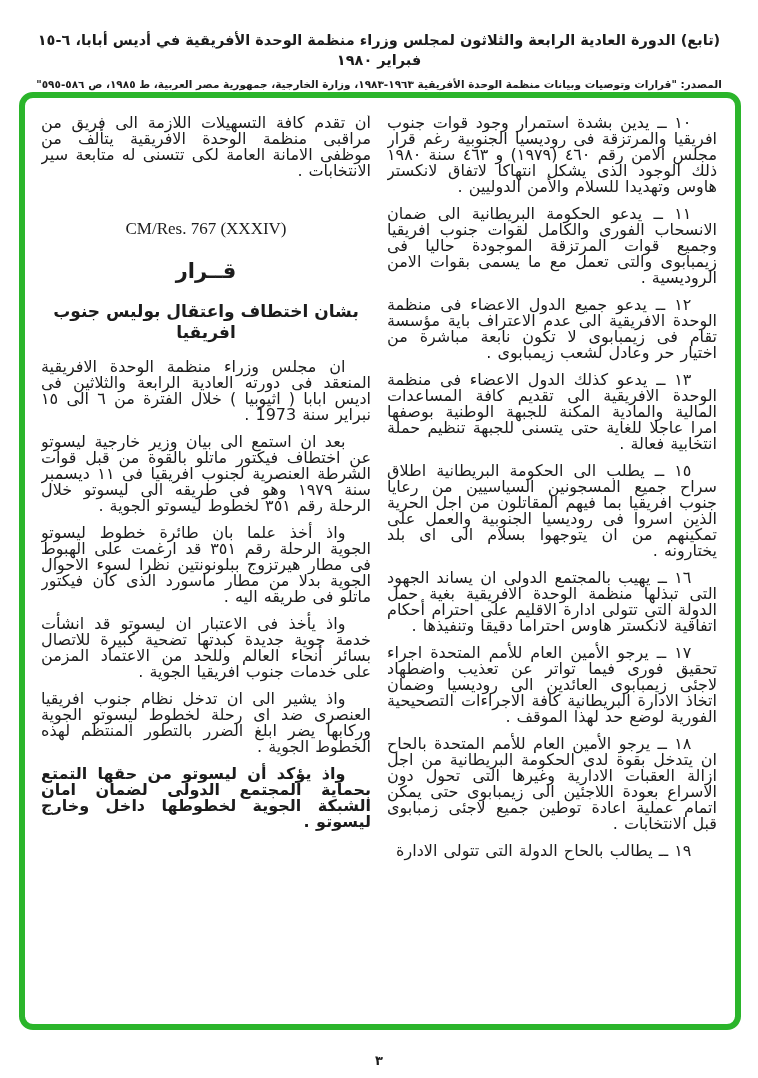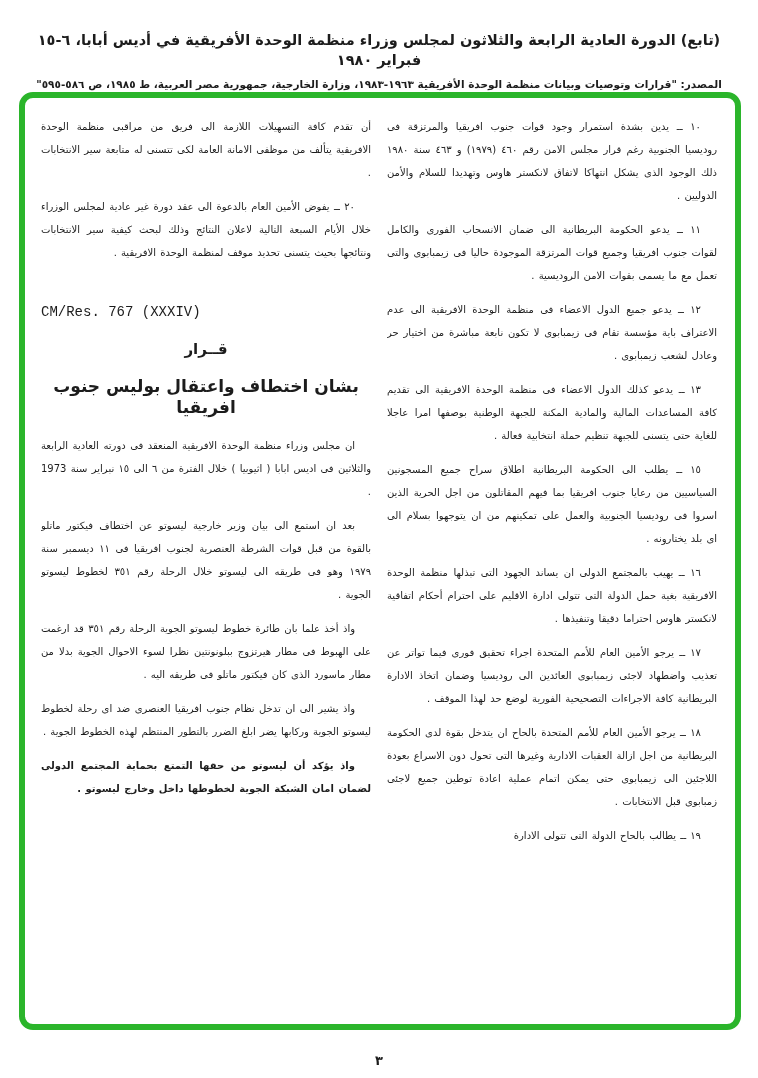--- a/index.html
+++ b/index.html
@@ -46,40 +46,40 @@
   }
   .col {
     flex: 1 1 0;
     direction: rtl;
     overflow: hidden;
   }
   .para {
     direction: rtl;
     text-align: justify;
     text-align-last: right;
-    font-size: 10px;
-    line-height: 23px;
+    font-size: 16px;
+    line-height: 16px;
     margin: 0 0 11px 0;
     text-indent: 1.6em;
     word-spacing: 1px;
   }
   .no-indent { text-indent: 0; }
   .bold { font-weight: bold; }
   .res-ref {
     direction: ltr;
-    text-align: left;
-    font-family: Liberation Mono, monospace;
-    font-size: 14px;
+    text-align: center;
+    font-family: Liberation Serif, serif;
+    font-size: 17px;
     margin: 40px 0 20px 0;
   }
   .res-title {
     direction: rtl;
     text-align: center;
     font-weight: bold;
-    font-size: 15px;
+    font-size: 21px;
     margin: 0 0 18px 0;
   }
   .res-subtitle {
     direction: rtl;
     text-align: center;
     font-weight: bold;
     font-size: 17px;
     line-height: 21px;
     margin: 0;
   }
@@ -113,33 +113,33 @@
       <p class="para">١٣ ــ يدعو كذلك الدول الاعضاء فى منظمة الوحدة الافريقية الى تقديم كافة المساعدات المالية والمادية المكنة للجبهة الوطنية بوصفها امرا عاجلا للغاية حتى يتسنى للجبهة تنظيم حملة انتخابية فعالة .</p>
       <p class="para">١٥ ــ يطلب الى الحكومة البريطانية اطلاق سراح جميع المسجونين السياسيين من رعايا جنوب افريقيا بما فيهم المقاتلون من اجل الحرية الذين اسروا فى روديسيا الجنوبية والعمل على تمكينهم من ان يتوجهوا بسلام الى اى بلد يختارونه .</p>
       <p class="para">١٦ ــ يهيب بالمجتمع الدولى ان يساند الجهود التى تبذلها منظمة الوحدة الافريقية بغية حمل الدولة التى تتولى ادارة الاقليم على احترام أحكام اتفاقية لانكستر هاوس احتراما دقيقا وتنفيذها .</p>
       <p class="para">١٧ ــ يرجو الأمين العام للأمم المتحدة اجراء تحقيق فورى فيما تواتر عن تعذيب واضطهاد لاجئى زيمبابوى العائدين الى روديسيا وضمان اتخاذ الادارة البريطانية كافة الاجراءات التصحيحية الفورية لوضع حد لهذا الموقف .</p>
       <p class="para">١٨ ــ يرجو الأمين العام للأمم المتحدة بالحاح ان يتدخل بقوة لدى الحكومة البريطانية من اجل ازالة العقبات الادارية وغيرها التى تحول دون الاسراع بعودة اللاجئين الى زيمبابوى حتى يمكن اتمام عملية اعادة توطين جميع لاجئى زمبابوى قبل الانتخابات .</p>
       <p class="para">١٩ ــ يطالب بالحاح الدولة التى تتولى الادارة</p>
     </div>
 
     <div class="col">
       <p class="para no-indent">أن تقدم كافة التسهيلات اللازمة الى فريق من مراقبى منظمة الوحدة الافريقية يتألف من موظفى الامانة العامة لكى تتسنى له متابعة سير الانتخابات .</p>
-      <p class="para">٢٠ ــ يفوض الأمين العام بالدعوة الى عقد دورة غير عادية لمجلس الوزراء خلال الأيام السبعة التالية لاعلان النتائج وذلك لبحث كيفية سير الانتخابات ونتائجها بحيث يتسنى تحديد موقف لمنظمة الوحدة الافريقية .</p>
 
       <div class="res-ref">CM/Res. 767 (XXXIV)</div>
 
       <div class="res-title">قــرار</div>
 
       <div class="res-subtitle-block">
         <div class="res-subtitle">بشان اختطاف واعتقال بوليس جنوب افريقيا</div>
       </div>
 
       <p class="para">ان مجلس وزراء منظمة الوحدة الافريقية المنعقد فى دورته العادية الرابعة والثلاثين فى اديس ابابا ( اثيوبيا ) خلال الفترة من ٦ الى ١٥ نبراير سنة 1973 .</p>
       <p class="para">بعد ان استمع الى بيان وزير خارجية ليسوتو عن اختطاف فيكتور ماتلو بالقوة من قبل قوات الشرطة العنصرية لجنوب افريقيا فى ١١ ديسمبر سنة ١٩٧٩ وهو فى طريقه الى ليسوتو خلال الرحلة رقم ٣٥١ لخطوط ليسوتو الجوية .</p>
       <p class="para">واذ أخذ علما بان طائرة خطوط ليسوتو الجوية الرحلة رقم ٣٥١ قد ارغمت على الهبوط فى مطار هيرتزوج ببلونونتين نظرا لسوء الاحوال الجوية بدلا من مطار ماسورد الذى كان فيكتور ماتلو فى طريقه اليه .</p>
+      <p class="para">واذ يأخذ فى الاعتبار ان ليسوتو قد انشأت خدمة جوية جديدة كبدتها تضحية كبيرة للاتصال بسائر أنحاء العالم وللحد من الاعتماد المزمن على خدمات جنوب افريقيا الجوية .</p>
       <p class="para">واذ يشير الى ان تدخل نظام جنوب افريقيا العنصرى ضد اى رحلة لخطوط ليسوتو الجوية وركابها يضر ابلغ الضرر بالتطور المنتظم لهذه الخطوط الجوية .</p>
       <p class="para bold">واذ يؤكد أن ليسوتو من حقها التمتع بحماية المجتمع الدولى لضمان امان الشبكة الجوية لخطوطها داخل وخارج ليسوتو .</p>
     </div>
 
   </div>
 
   <div class="footer">
     <span>٣</span>
   </div>
 

